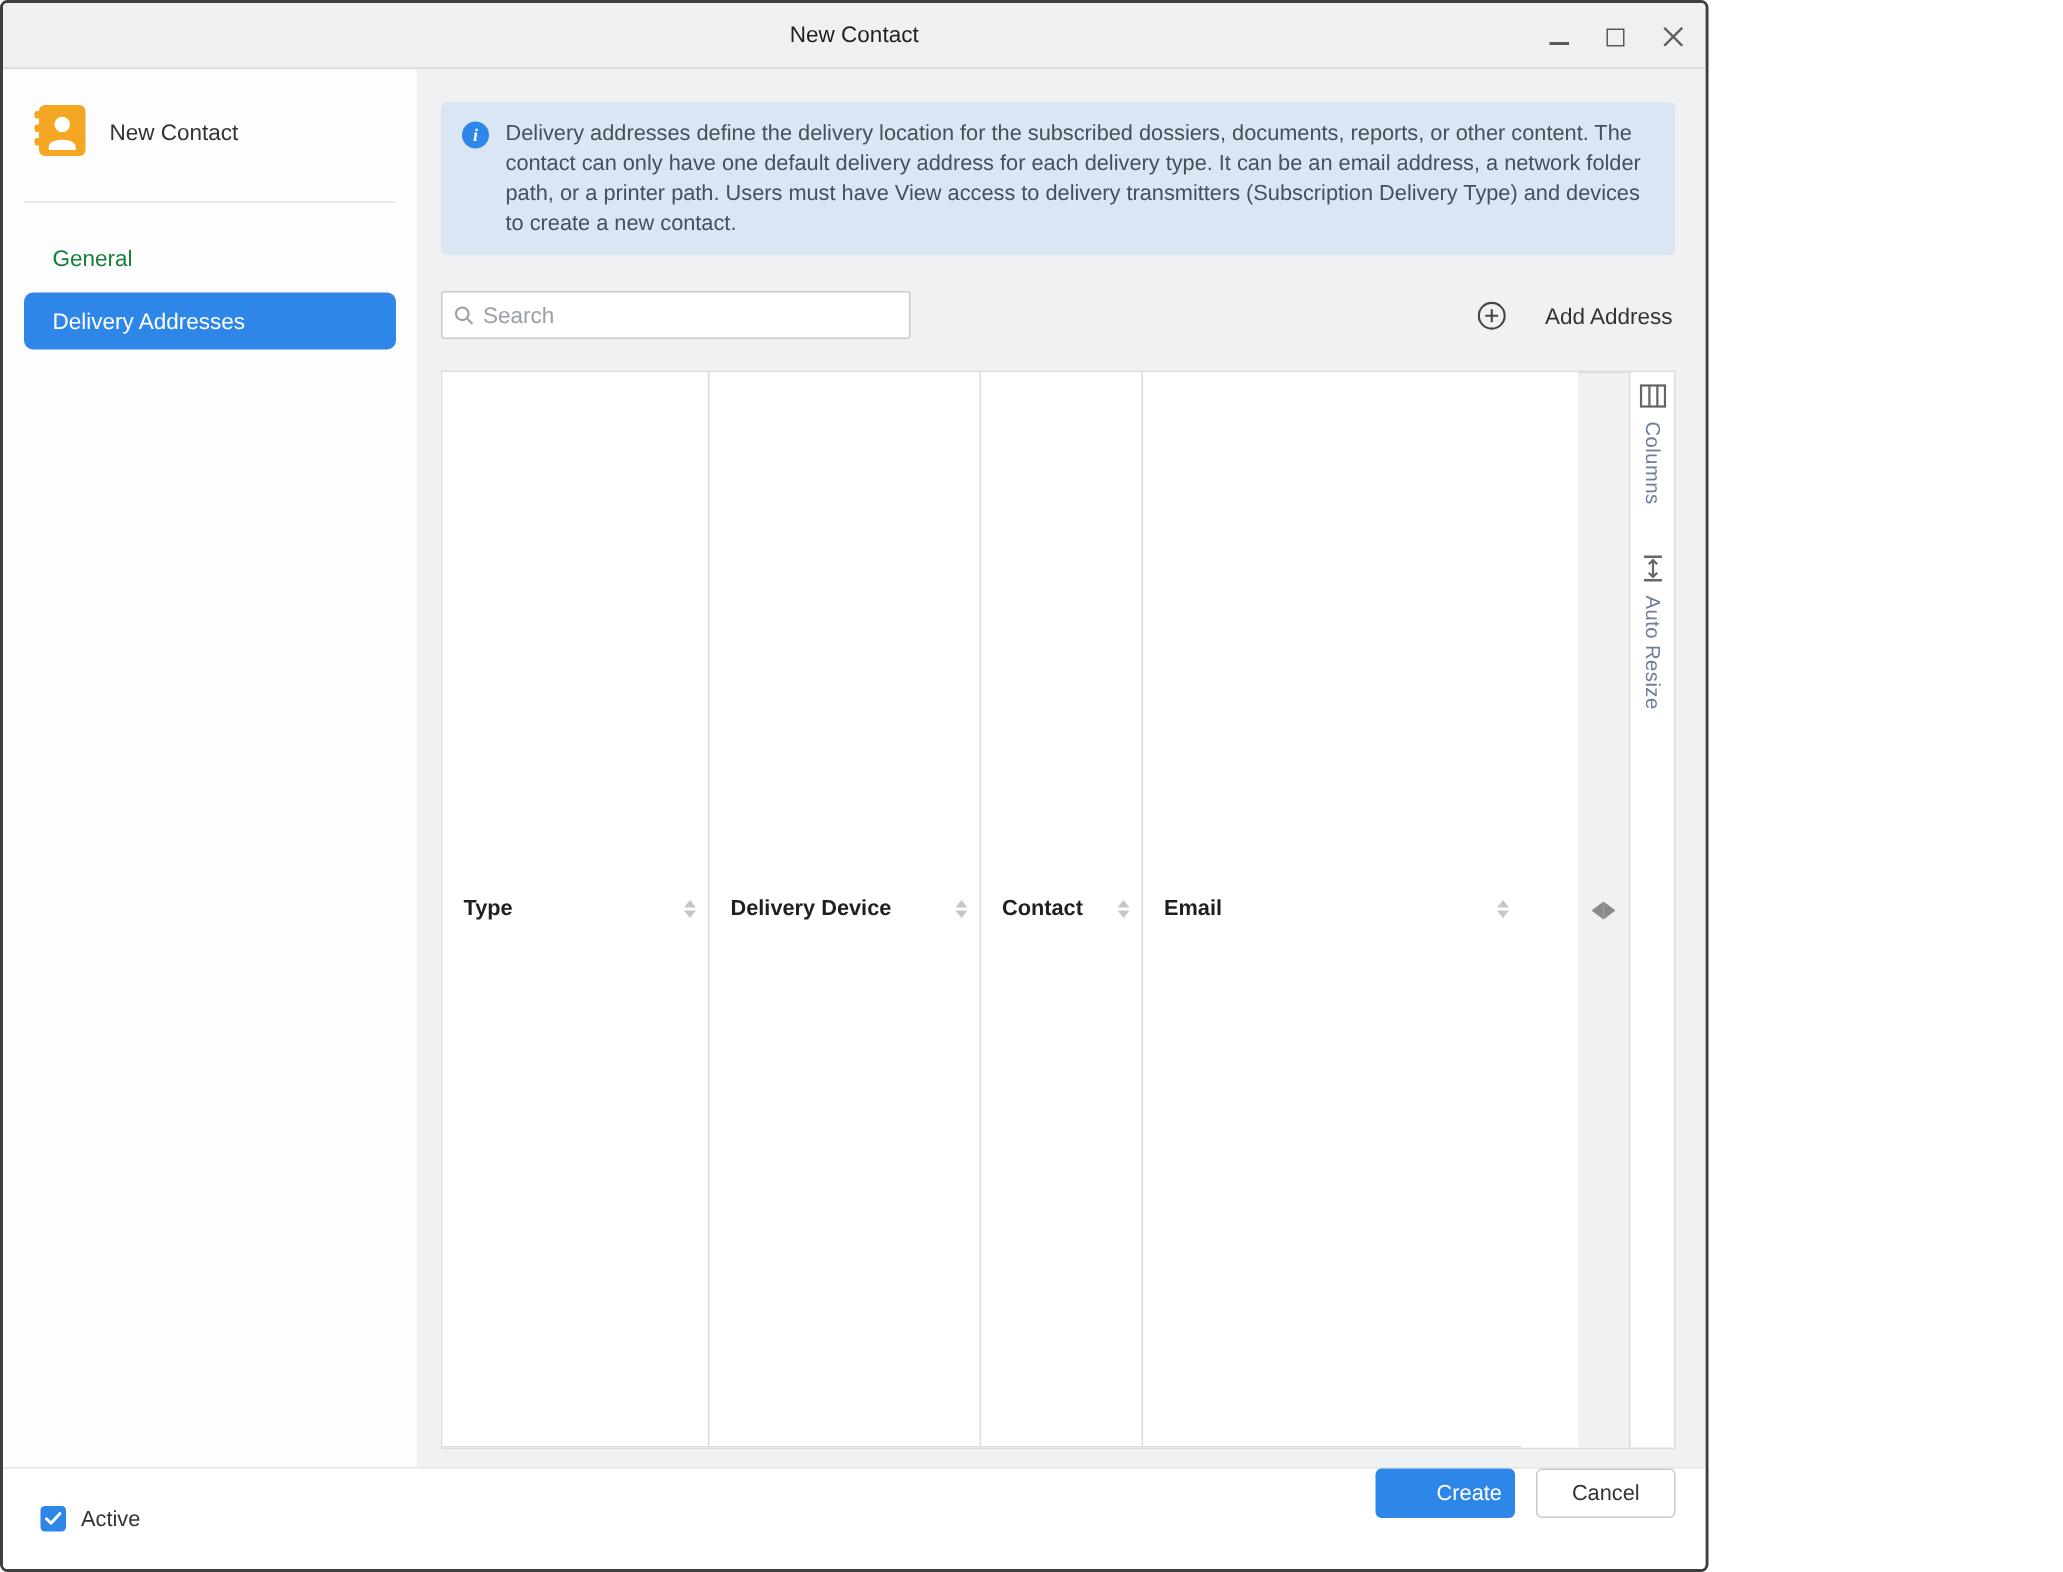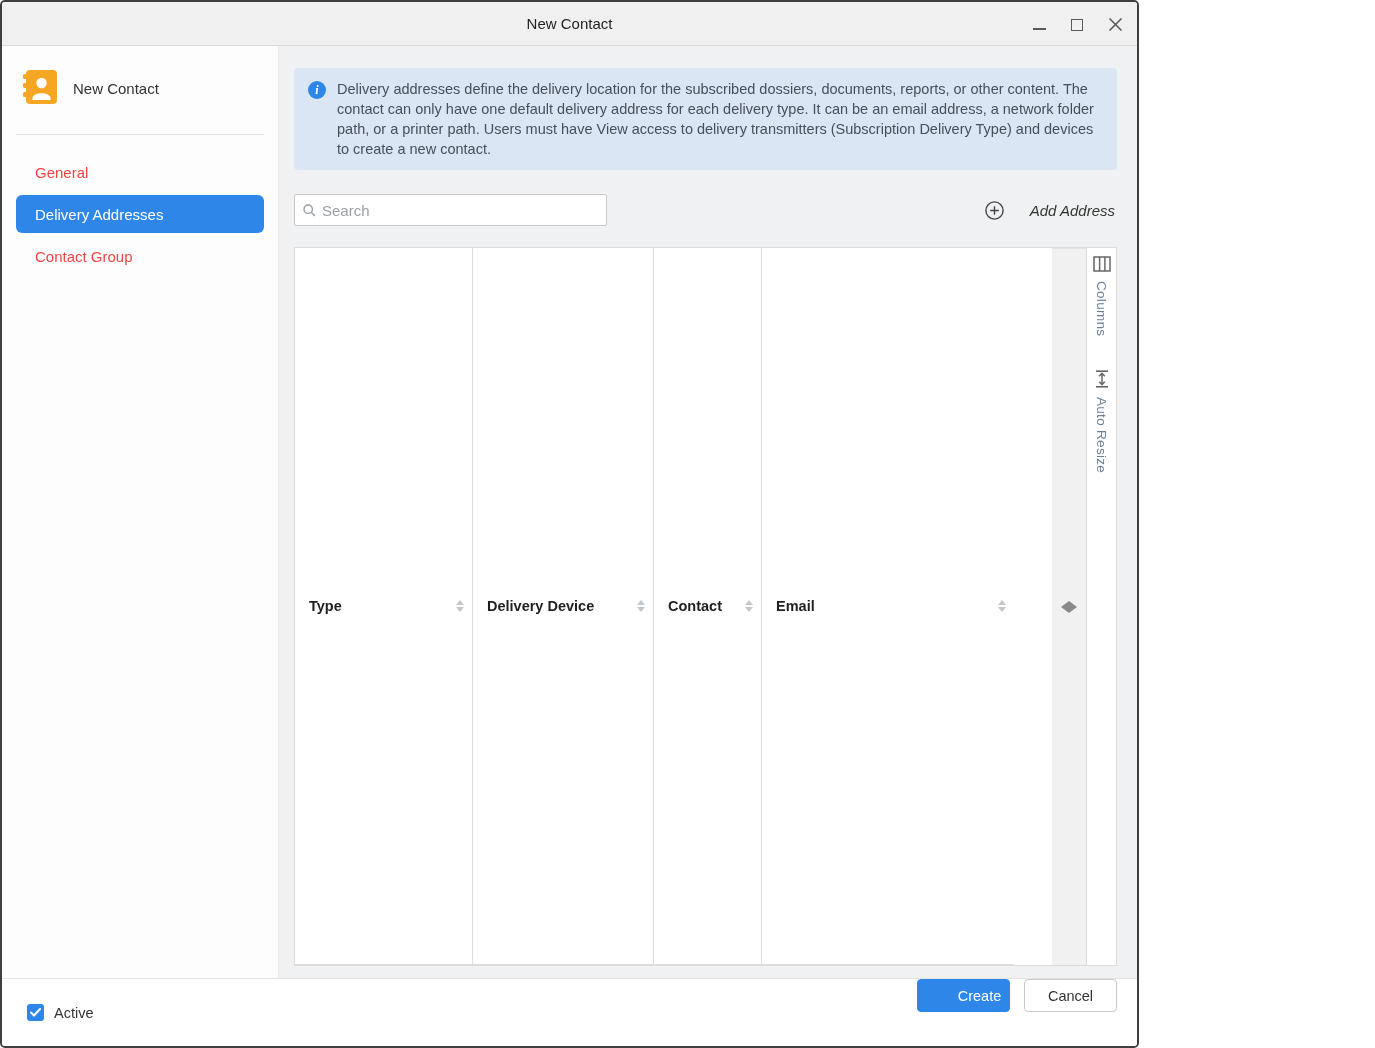--- a/index.html
+++ b/index.html
@@ -44,21 +44,21 @@
     border-right: 1px solid #ececec;
     padding-top: 24px;
   }
   .sidebar-header { display: flex; align-items: center; gap: 17px; padding-left: 18px; }
   .contact-icon { width: 36px; height: 36px; position: relative; }
   .sidebar-header .sh-label { font-size: 15px; color: #333; }
   .sidebar-divider { height: 0; border-top: 1px solid #e3e3e3; margin: 28px 14px 0 14px; }
   .nav { margin-top: 16px; padding: 0 14px; display: flex; flex-direction: column; }
   .nav-item {
     height: 38px; margin: 2px 0; display: flex; align-items: center;
-    padding: 0 19px; border-radius: 6px; font-size: 15px; color: #ef4444; cursor: pointer;
+    padding: 0 19px; border-radius: 6px; font-size: 15px; color: #15803d; cursor: pointer;
   }
   .nav-item.selected { background: #2e87e8; color: #fff; }
   
   .main {
     flex: 1 1 auto; min-width: 0;
     background: #f0f1f2;
     padding: 22px 20px 12px 15px;
     display: flex; flex-direction: column;
   }
   .info-banner {
@@ -83,22 +83,22 @@
     width: 313px; height: 32px; background: #fff;
     border: 1px solid #c9c9c9; border-radius: 2px;
     display: flex; align-items: center; padding: 0 8px; gap: 6px;
   }
   .search-box input {
     border: none; outline: none; flex: 1; font: 15px "Liberation Sans", sans-serif;
     color: #701a75; background: transparent;
   }
   .search-box input::placeholder { color: #9aa0a6; }
   .add-address {
-    display: flex; align-items: center; gap: 26px; cursor: pointer;
-    color: #333; font-size: 15px; margin-right: 2px; font-style: italic;
+    display: flex; align-items: flex-end; gap: 26px; cursor: pointer;
+    color: #333; font-size: 15px; margin-right: 2px;
   }
   
   .table-zone { margin-top: 21px; flex: 1 1 auto; display: flex; min-height: 0; }
   .table-wrap {
     flex: 1 1 auto; min-width: 0; background: #fff;
     border: 1px solid #dcdcdc; border-right: none;
     display: flex; flex-direction: row;
   }
   .t-header { display: flex; flex: 0 0 34px; border-bottom: 1px solid #dcdcdc; background: #fff; }
   .t-hcell {
@@ -195,21 +195,20 @@
             <circle cx="21.5" cy="13" r="5.2" fill="#fff"></circle>
             <path d="M12.5 28 C12.5 21.5 30.5 21.5 30.5 28 L30.5 30 L12.5 30 Z" fill="#fff"></path>
           </svg>
         </div>
         <div class="sh-label">New Contact</div>
       </div>
       <div class="sidebar-divider"></div>
       <div class="nav">
         <div class="nav-item">General</div>
         <div class="nav-item selected">Delivery Addresses</div>
-        <div class="nav-item">Contact Group</div>
       </div>
     </div>
 
     <div class="main">
 
       <div class="info-banner">
         <div class="info-icon">i</div>
         <div>Delivery addresses define the delivery location for the subscribed dossiers, documents, reports, or other content. The contact can only have one default delivery address for each delivery type. It can be an email address, a network folder path, or a printer path. Users must have View access to delivery transmitters (Subscription Delivery Type) and devices to create a new contact.</div>
       </div>
 

